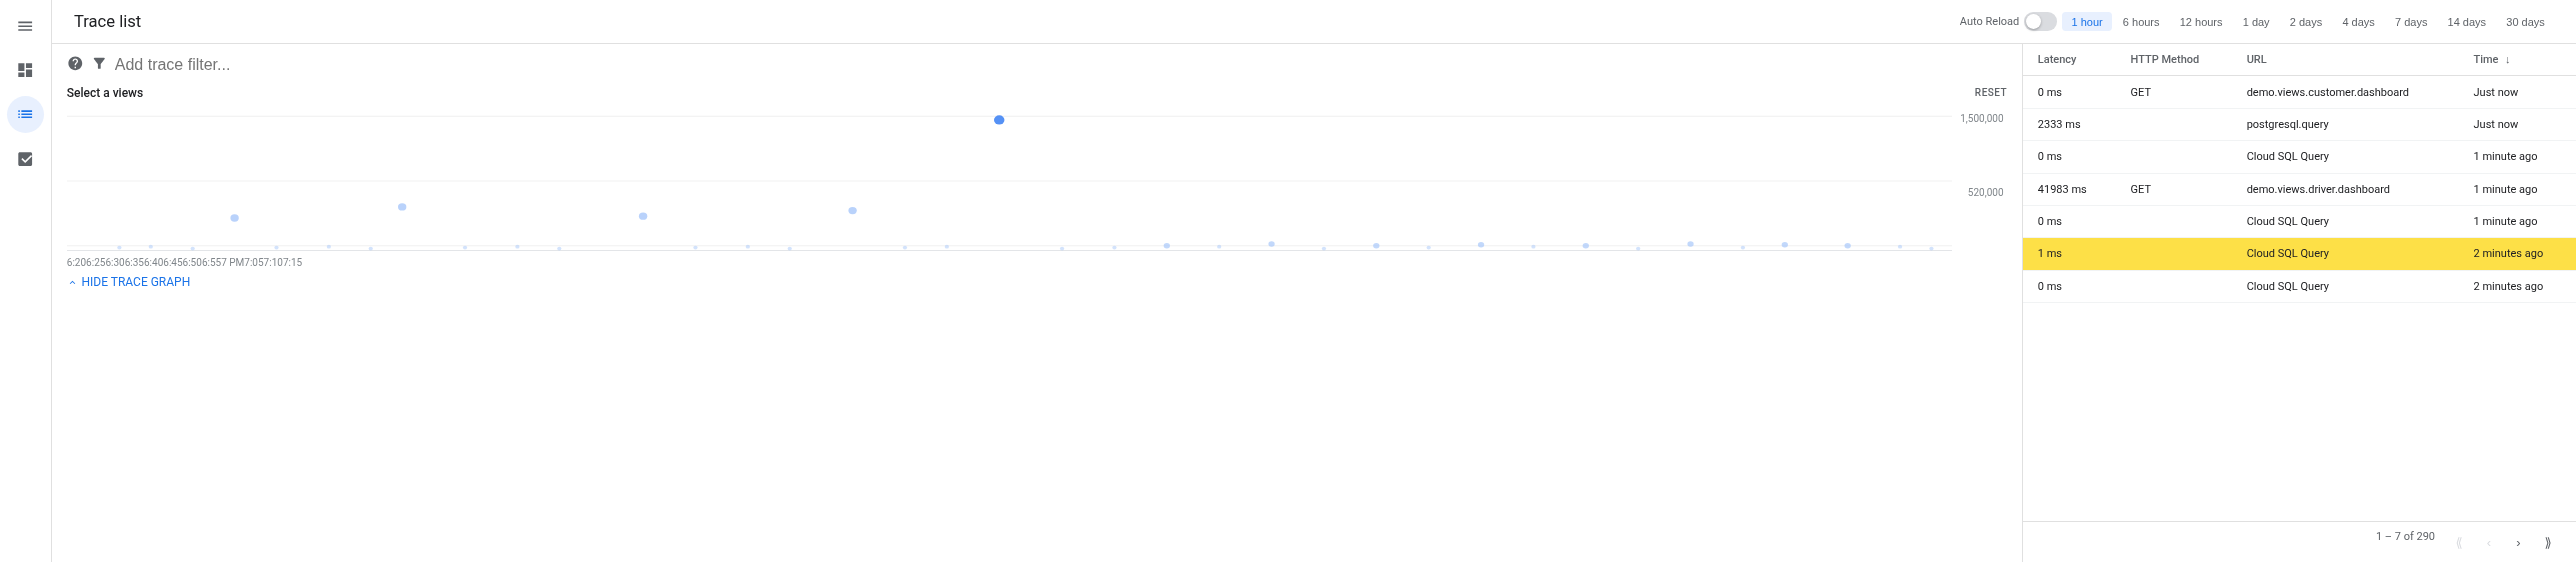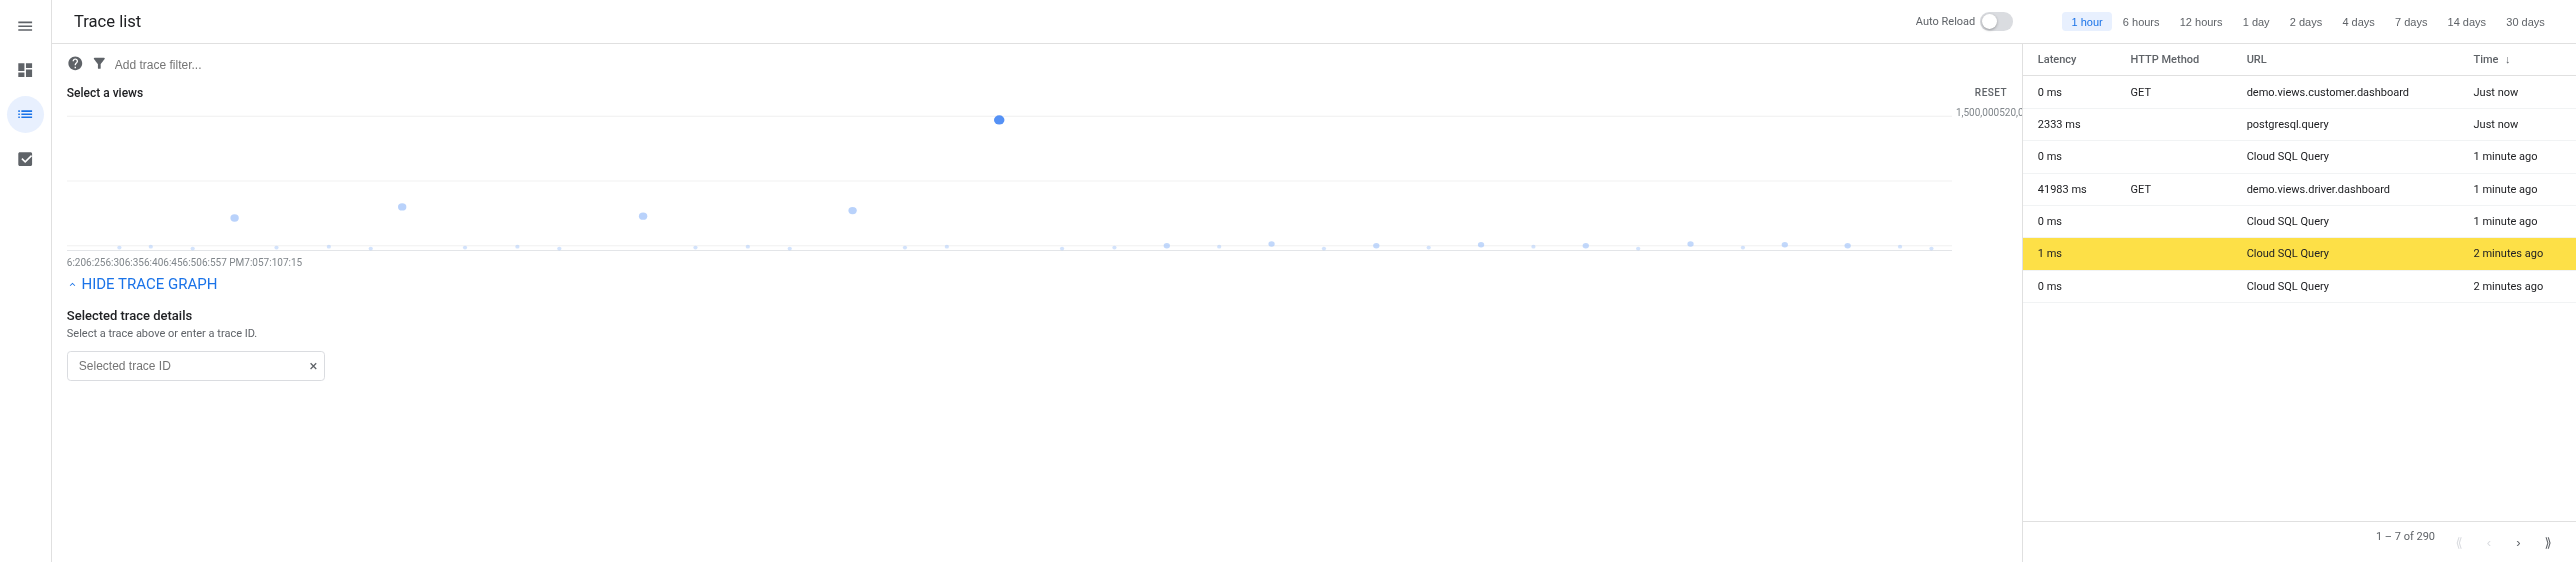--- a/index.html
+++ b/index.html
@@ -17,46 +17,46 @@
     
     .main { flex: 1; display: flex; flex-direction: column; overflow: hidden; }
 
     
     .header { display: flex; align-items: center; justify-content: space-between; padding: 7.4px 22px; border-bottom: 0.9px solid #e0e0e0; height: 44px; }
     .header-title { font-size: 16.6px; font-weight: 400; color: #202124; }
     .header-right { display: flex; align-items: center; gap: 5px; }
     .auto-reload-label { font-size: 11px; color: #5f6368; }
     .toggle { width: 33px; height: 18.4px; background: #dadce0; border-radius: 9.2px; position: relative; cursor: pointer; }
     .toggle-knob { width: 14.8px; height: 14.8px; background: #fff; border-radius: 50%; position: absolute; top: 1.8px; left: 1.8px; box-shadow: 0 0.9px 2.8px rgba(0,0,0,0.3); }
-    .time-buttons { display: flex; gap: 1.8px; align-items: center; margin-left: 44px; }
+    .time-buttons { display: flex; gap: 1.8px; align-items: center; }
     .time-btn { padding: 3.7px 9.2px; font-size: 11px; border: none; background: none; cursor: pointer; color: #5f6368; border-radius: 3.7px; }
     .time-btn.active { background: #e8f0fe; color: #1a73e8; font-weight: 500; }
 
     
     .content { display: flex; flex: 1; overflow: hidden; }
 
     
     .left-panel { flex: 1; padding: 11px 14.8px; overflow-y: auto; border-right: 0.9px solid #e0e0e0; }
 
     
     .filter-bar { display: flex; align-items: center; gap: 7.4px; margin-bottom: 11px; }
     .filter-icon { color: #5f6368; cursor: pointer; }
-    .filter-input { flex: 1; border: none; outline: none; font-size: 12px; color: #80868b; }
+    .filter-input { flex: 1; border: none; outline: none; font-size: 16px; color: #80868b; }
 
     
     .graph-header { display: flex; justify-content: space-between; align-items: center; margin-bottom: 7.4px; }
     .graph-title { font-size: 12px; font-weight: 500; color: #202124; }
     .reset-btn { font-size: 10px; color: #5f6368; cursor: pointer; letter-spacing: 0.5px; font-weight: 500; }
 
     .graph-container { position: relative; height: 148px; background: #fff; }
-    .y-axis-labels { position: absolute; right: 0; top: 0; height: 100%; width: 55px; display: flex; flex-direction: row; justify-content: space-between; padding: 0 3.7px; }
+    .y-axis-labels { position: absolute; right: 0; top: 6px; height: 100%; width: 55px; display: flex; flex-direction: column; justify-content: space-between; padding: 0 3.7px; }
     .y-label { font-size: 10px; color: #80868b; text-align: right; }
     .graph-svg { width: calc(100% - 55px); height: 100%; }
 
-    .hide-graph-btn { display: flex; align-items: center; gap: 3.7px; font-size: 15px; color: #1a73e8; cursor: pointer; margin-top: 7.4px; }
+    .hide-graph-btn { display: flex; align-items: center; gap: 3.7px; font-size: 12px; color: #1a73e8; cursor: pointer; margin-top: 7.4px; }
 
     
     .trace-details { margin-top: 14.8px; }
     .trace-details-title { font-size: 13px; font-weight: 500; color: #202124; margin-bottom: 3.7px; }
     .trace-details-sub { font-size: 11px; color: #5f6368; margin-bottom: 11px; }
     .trace-id-input-wrap { position: relative; display: inline-flex; align-items: center; }
     .trace-id-input { border: 0.9px solid #dadce0; border-radius: 3.7px; padding: 7.4px 33px 7.4px 11px; font-size: 12px; color: #80868b; width: 258px; outline: none; }
     .trace-id-clear { position: absolute; right: 7.4px; color: #5f6368; cursor: pointer; font-size: 14.8px; }
 
     
@@ -221,28 +221,20 @@
           <span>7:15</span>
         </div>
 
         <div class="hide-graph-btn">
           <svg width="11" height="11" viewBox="0 0 24 24" fill="#1a73e8">
               <path d="M7.41 15.41L12 10.83l4.59 4.58L18 14l-6-6-6 6z"></path>
             </svg>
           <span>HIDE TRACE GRAPH</span>
         </div>
 
-        <div class="trace-details">
-          <div class="trace-details-title">Selected trace details</div>
-          <div class="trace-details-sub">Select a trace above or enter a trace ID.</div>
-          <div class="trace-id-input-wrap">
-            <input class="trace-id-input" type="text" placeholder="Selected trace ID" style="">
-            <span class="trace-id-clear">×</span>
-          </div>
-        </div>
       </div>
 
       <div class="right-panel">
         <div class="table-wrap">
           <table>
             <thead>
               <tr>
                 <th>Latency</th>
                 <th>HTTP Method</th>
                 <th>URL</th>

